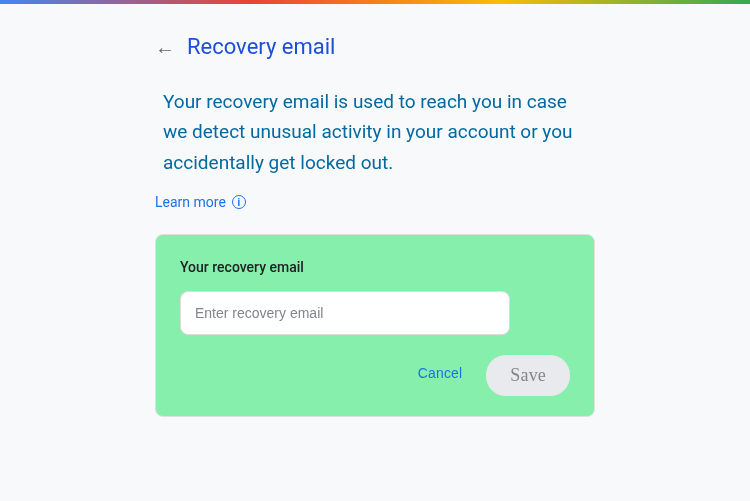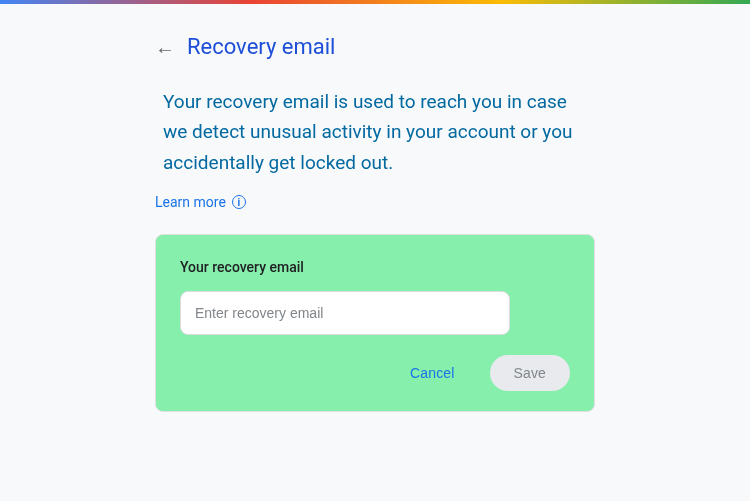--- a/index.html
+++ b/index.html
@@ -119,45 +119,46 @@
     .input-field::placeholder {
       color: #80868b;
       font-size: 14px;
     }
 
     .card-actions {
       display: flex;
       justify-content: flex-end;
       align-items: flex-start;
       margin-top: 20px;
-      gap: 19px;
+      gap: 8px;
     }
 
     .btn-cancel {
       background: transparent;
       border: none;
       color: #1a73e8;
       font-size: 14px;
       font-weight: 500;
       padding: 10px 16px;
       border-radius: 4px;
       cursor: pointer;
       letter-spacing: 0.01em;
     }
 
     .btn-save {
       background: #e8eaed;
       border: none;
       color: #80868b;
-      font-size: 14px;
+      font-size: 18px;
       font-weight: 500;
       padding: 10px 24px;
       border-radius: 20px;
       cursor: default;
       letter-spacing: 0.01em;
+      font-family: Liberation Serif, serif;
     }
   </style>
 </head>
 <body>
 
 <div class="page-container">
   <div class="top-bar"></div>
 
   <div class="content-area">
 

